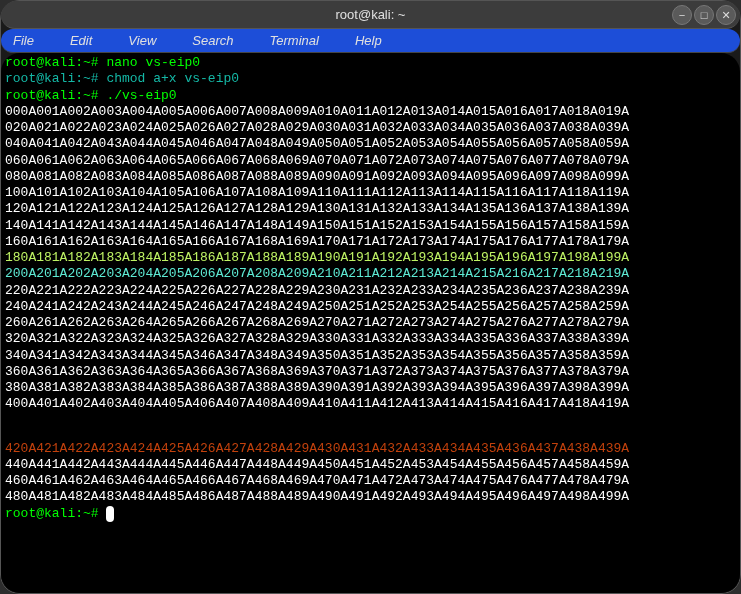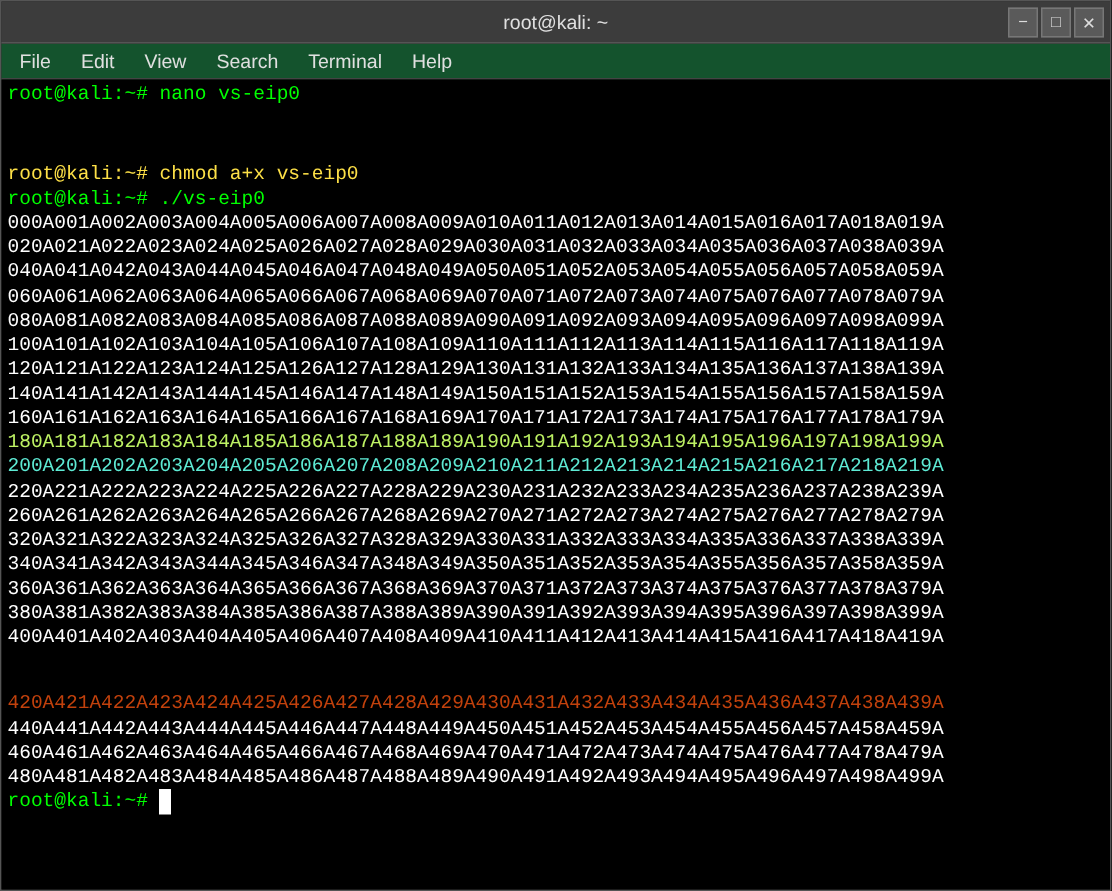--- a/index.html
+++ b/index.html
@@ -1,15 +1,15 @@
 <!DOCTYPE html>
 <html><head>
   <meta charset="utf-8">
   <style>
-    * { margin: 0; padding: 0; box-sizing: border-box; }
+    * { margin: 0; padding: 0; box-sizing: border-box; border-radius: 19px; }
 
     body {
       width: 741px;
       height: 594px;
       background: #2d2d2d;
       font-family: 'Courier New', Courier, monospace;
       font-size: 12px;
       overflow: hidden;
     }
 
@@ -54,27 +54,28 @@
       color: #ddd;
       font-size: 11px;
       display: flex;
       align-items: center;
       justify-content: center;
       cursor: pointer;
       font-family: sans-serif;
     }
 
     .menu-bar {
-      background: #14532d;
+      background: #1d4ed8;
       height: 24px;
       display: flex;
       align-items: center;
       padding: 0 4px;
       border-bottom: 1px solid #444;
-      gap: 4px;
+      gap: 20px;
+      font-style: italic;
     }
 
     .menu-item {
       color: #e0e0e0;
       font-family: sans-serif;
       font-size: 13px;
       padding: 2px 8px;
       cursor: pointer;
       border-radius: 2px;
     }
@@ -120,34 +121,35 @@
     <span class="menu-item">File</span>
     <span class="menu-item">Edit</span>
     <span class="menu-item">View</span>
     <span class="menu-item">Search</span>
     <span class="menu-item">Terminal</span>
     <span class="menu-item">Help</span>
   </div>
 
   <div class="terminal-body" id="terminal-body">
   <div class="line" style="color: rgb(0, 255, 0);">root@kali:~# nano vs-eip0</div>
-      <div class="line" style="color: #fde047; margin-top: 37px;">root@kali:~# chmod a+x vs-eip0</div>
+      <div class="line" style="color: #14b8a6;">root@kali:~# chmod a+x vs-eip0</div>
       <div class="line" style="color: rgb(0, 255, 0);">root@kali:~# ./vs-eip0</div>
       <div class="line" style="color: rgb(255, 255, 255);">000A001A002A003A004A005A006A007A008A009A010A011A012A013A014A015A016A017A018A019A</div>
       <div class="line" style="color: rgb(255, 255, 255);">020A021A022A023A024A025A026A027A028A029A030A031A032A033A034A035A036A037A038A039A</div>
       <div class="line" style="color: rgb(255, 255, 255);">040A041A042A043A044A045A046A047A048A049A050A051A052A053A054A055A056A057A058A059A</div>
       <div class="line" style="color: rgb(255, 255, 255);">060A061A062A063A064A065A066A067A068A069A070A071A072A073A074A075A076A077A078A079A</div>
       <div class="line" style="color: rgb(255, 255, 255);">080A081A082A083A084A085A086A087A088A089A090A091A092A093A094A095A096A097A098A099A</div>
       <div class="line" style="color: rgb(255, 255, 255);">100A101A102A103A104A105A106A107A108A109A110A111A112A113A114A115A116A117A118A119A</div>
       <div class="line" style="color: rgb(255, 255, 255);">120A121A122A123A124A125A126A127A128A129A130A131A132A133A134A135A136A137A138A139A</div>
       <div class="line" style="color: rgb(255, 255, 255);">140A141A142A143A144A145A146A147A148A149A150A151A152A153A154A155A156A157A158A159A</div>
       <div class="line" style="color: rgb(255, 255, 255);">160A161A162A163A164A165A166A167A168A169A170A171A172A173A174A175A176A177A178A179A</div>
       <div class="line" style="color: #bef264;">180A181A182A183A184A185A186A187A188A189A190A191A192A193A194A195A196A197A198A199A</div>
       <div class="line" style="color: #5eead4;">200A201A202A203A204A205A206A207A208A209A210A211A212A213A214A215A216A217A218A219A</div>
       <div class="line" style="color: rgb(255, 255, 255);">220A221A222A223A224A225A226A227A228A229A230A231A232A233A234A235A236A237A238A239A</div>
+      <div class="line" style="color: rgb(255, 255, 255);">240A241A242A243A244A245A246A247A248A249A250A251A252A253A254A255A256A257A258A259A</div>
       <div class="line" style="color: rgb(255, 255, 255);">260A261A262A263A264A265A266A267A268A269A270A271A272A273A274A275A276A277A278A279A</div>
       <div class="line" style="color: rgb(255, 255, 255);">320A321A322A323A324A325A326A327A328A329A330A331A332A333A334A335A336A337A338A339A</div>
       <div class="line" style="color: rgb(255, 255, 255);">340A341A342A343A344A345A346A347A348A349A350A351A352A353A354A355A356A357A358A359A</div>
       <div class="line" style="color: rgb(255, 255, 255);">360A361A362A363A364A365A366A367A368A369A370A371A372A373A374A375A376A377A378A379A</div>
       <div class="line" style="color: rgb(255, 255, 255);">380A381A382A383A384A385A386A387A388A389A390A391A392A393A394A395A396A397A398A399A</div>
       <div class="line" style="color: rgb(255, 255, 255);">400A401A402A403A404A405A406A407A408A409A410A411A412A413A414A415A416A417A418A419A</div>
       <div class="line" style="color: #c2410c; margin-top: 28px;">420A421A422A423A424A425A426A427A428A429A430A431A432A433A434A435A436A437A438A439A</div>
       <div class="line" style="color: rgb(255, 255, 255);">440A441A442A443A444A445A446A447A448A449A450A451A452A453A454A455A456A457A458A459A</div>
       <div class="line" style="color: rgb(255, 255, 255);">460A461A462A463A464A465A466A467A468A469A470A471A472A473A474A475A476A477A478A479A</div>
       <div class="line" style="color: rgb(255, 255, 255);">480A481A482A483A484A485A486A487A488A489A490A491A492A493A494A495A496A497A498A499A</div>

